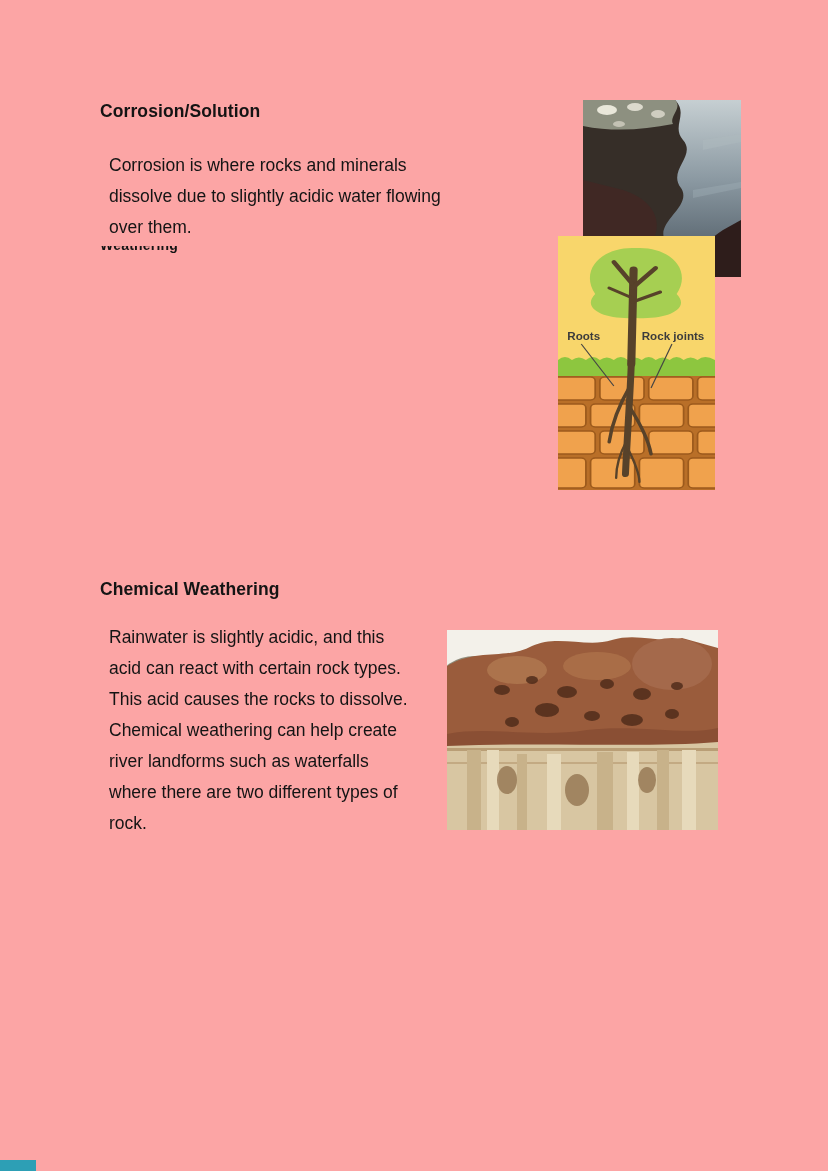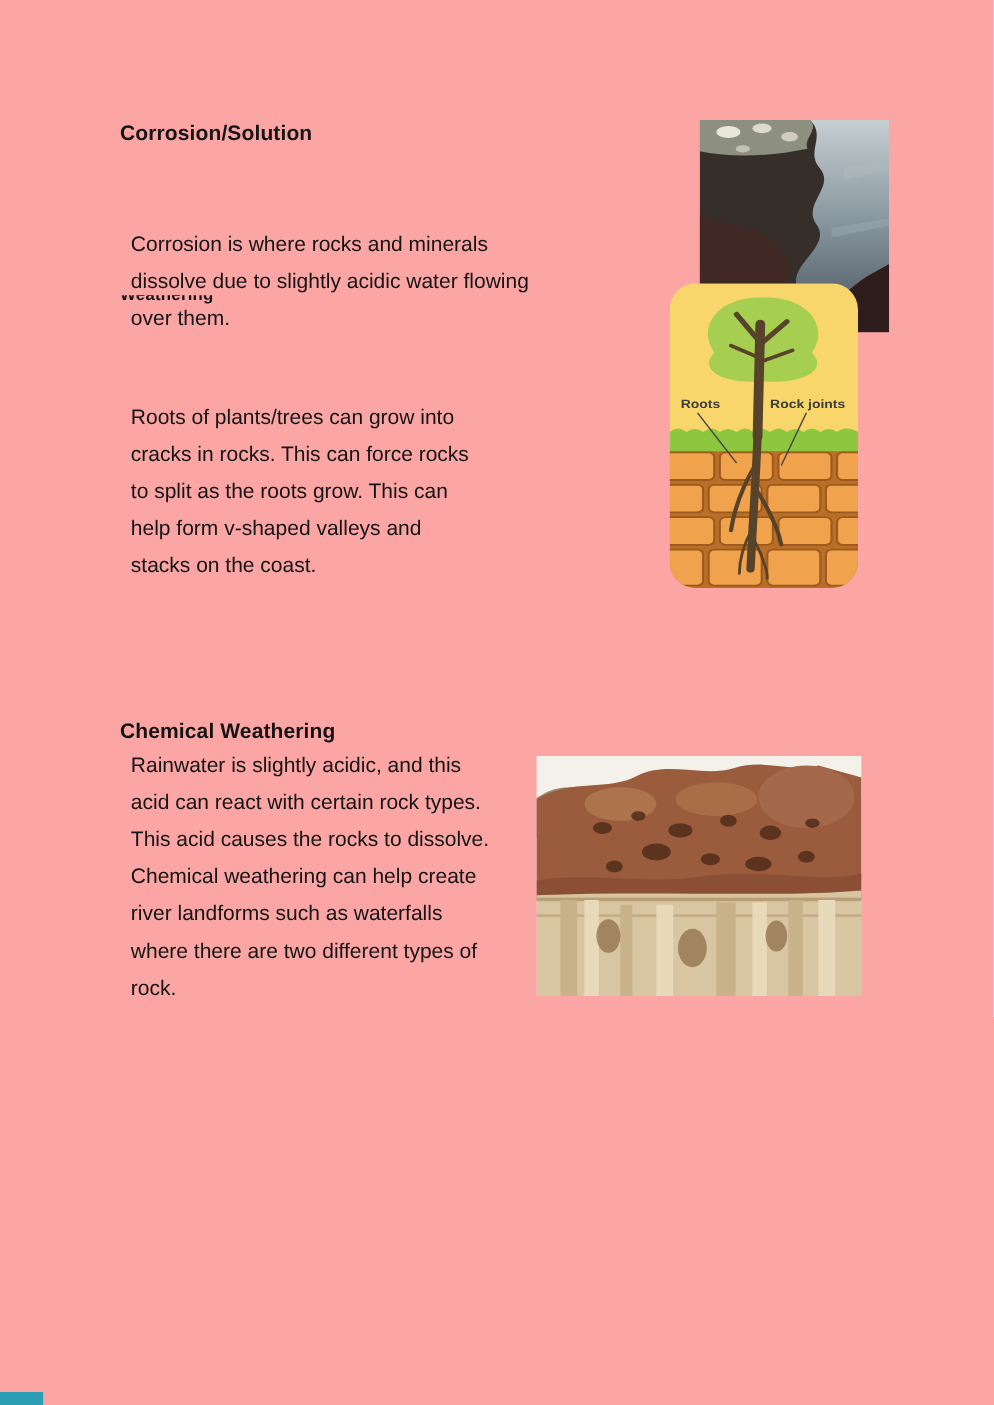--- a/index.html
+++ b/index.html
@@ -38,46 +38,45 @@
   }
   .weathering-clip span {
     display: block;
     font-size: 14px;
     font-weight: 700;
     margin-top: -9px;
     letter-spacing: 0.2px;
   }
   .img-box { position: absolute; overflow: hidden; }
   .img-cliff     { left: 583px; top: 100px; width: 158px; height: 177px; z-index: 1; }
-  .img-tree      { left: 558px; top: 236px; width: 157px; height: 254px; z-index: 2; border-radius: 22px; }
+  .img-tree      { left: 558px; top: 236px; width: 157px; height: 254px; z-index: 2; }
   .img-sandstone { left: 447px; top: 630px; width: 271px; height: 200px; }
   .img-box svg { display: block; width: 100%; height: 100%; }
   .bottom-mark {
     position: absolute;
     left: 0; top: 1160px;
     width: 36px; height: 11px;
   }
 </style>
 </head>
 <body>
 
 <div class="page">
 
   <div class="heading" style="top:101px;">Corrosion/Solution</div>
 
-  <div class="para" style="top:150px; width:352px;margin-top:38px;">Corrosion is where rocks and minerals dissolve due to slightly acidic water flowing over them.</div>
+  <div class="para" style="top:150px; width:352px;">Corrosion is where rocks and minerals dissolve due to slightly acidic water flowing over them.</div>
 
   <div class="weathering-clip">
     <span>Weathering</span>
   </div>
 
 
-  <div class="para" style="top:332px; width:288px;">Roots of plants/trees can grow into cracks in rocks. This can force rocks to split as the roots grow. This can help form v-shaped valleys and stacks on the coast.</div>
-
-  <div class="heading" style="top:579px;margin-top:20px;">Chemical Weathering</div>
+
+  <div class="heading" style="top:579px;">Chemical Weathering</div>
 
   <div class="para" style="top:622px; width:305px;">Rainwater is slightly acidic, and this acid can react with certain rock types. This acid causes the rocks to dissolve. Chemical weathering can help create river landforms such as waterfalls where there are two different types of rock.</div>
 
   <div class="img-box img-cliff">
     <svg viewBox="0 0 158 177" preserveAspectRatio="none">
       <defs>
         <linearGradient id="sea" x1="0" y1="0" x2="0" y2="1">
           <stop offset="0" stop-color="#c6cfd2"></stop>
           <stop offset="0.45" stop-color="#8b99a2"></stop>
           <stop offset="1" stop-color="#46525c"></stop>

